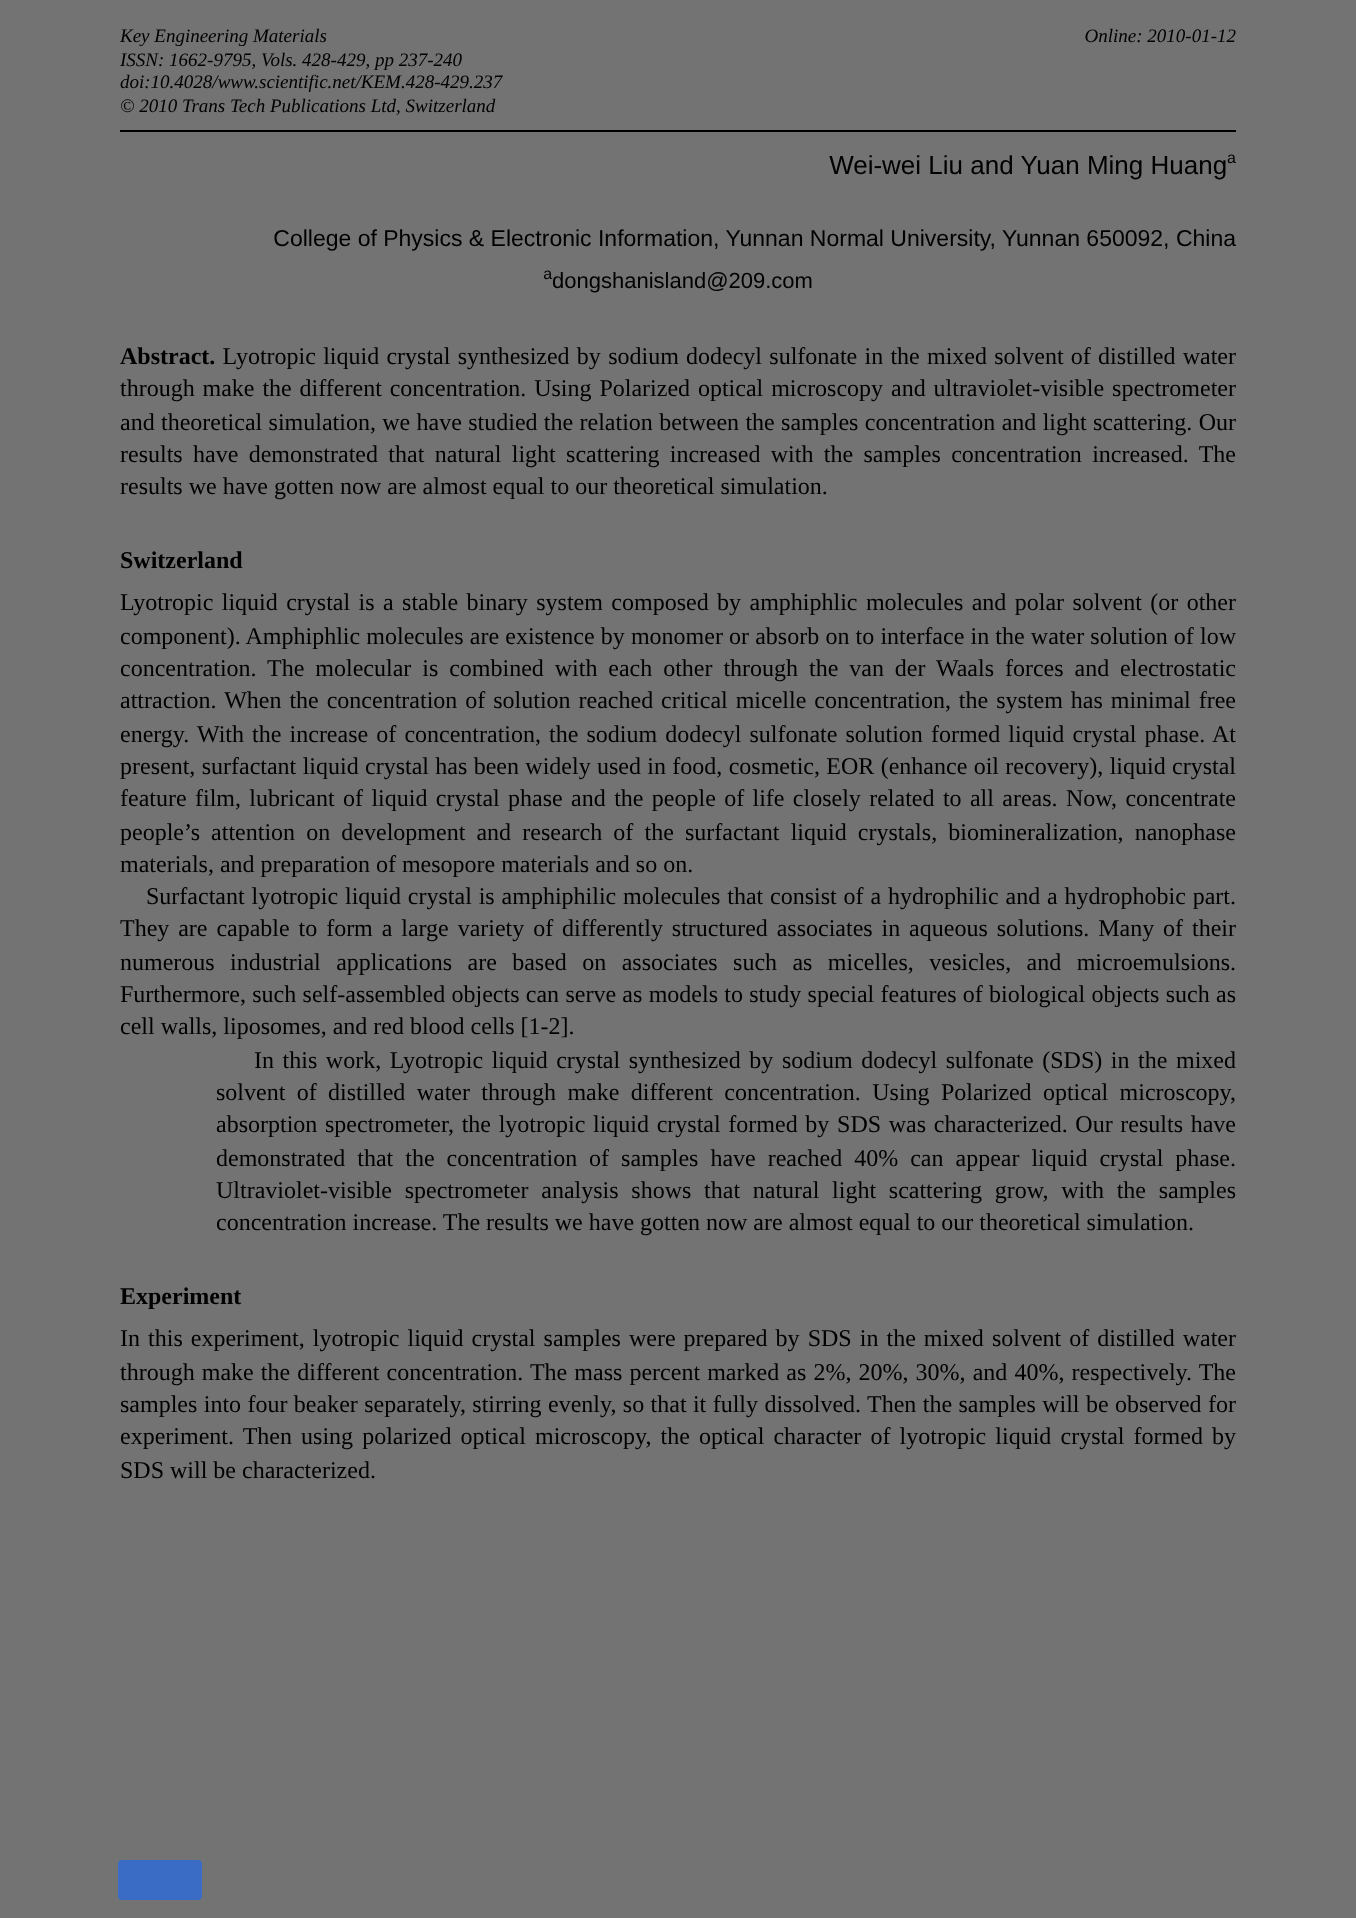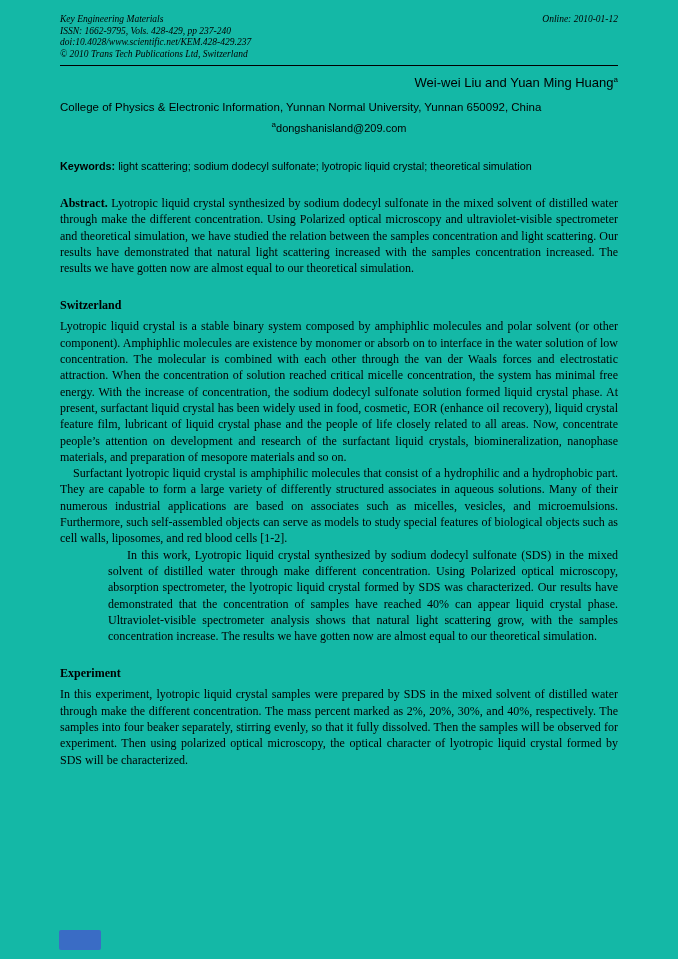--- a/index.html
+++ b/index.html
@@ -2,21 +2,21 @@
 <html><head>
 <meta charset="utf-8">
 <style>
   html, body { margin: 0; padding: 0; background: #ffffff; }
   .page {
     position: relative;
     width: 678px;
     height: 959px;
     box-sizing: border-box;
     padding: 14px 60px 0 60px;
-    background: #14b8a6;
+    background: #737373;
     color: #000000;
     font-family: "Liberation Serif", serif;
     overflow: hidden;
   }
   
   .hdr {
     display: flex;
     justify-content: space-between;
     align-items: flex-start;
     font-style: italic;
@@ -41,22 +41,22 @@
     line-height: 19px;
   }
   .authors {
     margin-top: 9px;
     text-align: right;
     font-family: "Liberation Sans", sans-serif;
     font-size: 13px;
     line-height: 16px;
   }
   .affiliation {
-    margin-top: 9px;
-    text-align: left;
+    margin-top: 22px;
+    text-align: right;
     font-family: "Liberation Sans", sans-serif;
     font-size: 11.5px;
     line-height: 14px;
   }
   .email {
     margin-top: 7px;
     text-align: center;
     font-family: "Liberation Sans", sans-serif;
     font-size: 11px;
     line-height: 14px;
@@ -112,21 +112,20 @@
   </div>
   <hr class="rule">
 
 
   <div class="authors"><span>Wei-wei Liu and Yuan Ming Huang</span><sup>a</sup></div>
 
   <div class="affiliation">College of Physics &amp; Electronic Information, Yunnan Normal University, Yunnan 650092, China</div>
 
   <div class="email"><sup>a</sup><span>dongshanisland@209.com</span></div>
 
-  <p class="keywords"><b>Keywords:</b><span> light scattering; sodium dodecyl sulfonate; lyotropic liquid crystal; theoretical simulation</span></p>
 
   <p class="para abstract"><b>Abstract.</b><span> Lyotropic liquid crystal synthesized by sodium dodecyl sulfonate in the mixed solvent of distilled water through make the different concentration. Using Polarized optical microscopy and ultraviolet-visible spectrometer and theoretical simulation, we have studied the relation between the samples concentration and light scattering. Our results have demonstrated that natural light scattering increased with the samples concentration increased. The results we have gotten now are almost equal to our theoretical simulation.</span></p>
 
   <div class="section">
     <h2 class="section-heading">Switzerland</h2>
     <p class="para">Lyotropic liquid crystal is a stable binary system composed by amphiphlic molecules and polar solvent (or other component). Amphiphlic molecules are existence by monomer or absorb on to interface in the water solution of low concentration. The molecular is combined with each other through the van der Waals forces and electrostatic attraction. When the concentration of solution reached critical micelle concentration, the system has minimal free energy. With the increase of concentration, the sodium dodecyl sulfonate solution formed liquid crystal phase. At present, surfactant liquid crystal has been widely used in food, cosmetic, EOR (enhance oil recovery), liquid crystal feature film, lubricant of liquid crystal phase and the people of life closely related to all areas. Now, concentrate people’s attention on development and research of the surfactant liquid crystals, biomineralization, nanophase materials, and preparation of mesopore materials and so on.</p>
     <p class="para ind">Surfactant lyotropic liquid crystal is amphiphilic molecules that consist of a hydrophilic and a hydrophobic part. They are capable to form a large variety of differently structured associates in aqueous solutions. Many of their numerous industrial applications are based on associates such as micelles, vesicles, and microemulsions. Furthermore, such self-assembled objects can serve as models to study special features of biological objects such as cell walls, liposomes, and red blood cells [1-2].</p>
     <p class="para ind2">In this work, Lyotropic liquid crystal synthesized by sodium dodecyl sulfonate (SDS) in the mixed solvent of distilled water through make different concentration. Using Polarized optical microscopy, absorption spectrometer, the lyotropic liquid crystal formed by SDS was characterized. Our results have demonstrated that the concentration of samples have reached 40% can appear liquid crystal phase. Ultraviolet-visible spectrometer analysis shows that natural light scattering grow, with the samples concentration increase. The results we have gotten now are almost equal to our theoretical simulation.</p>
   </div>
 

